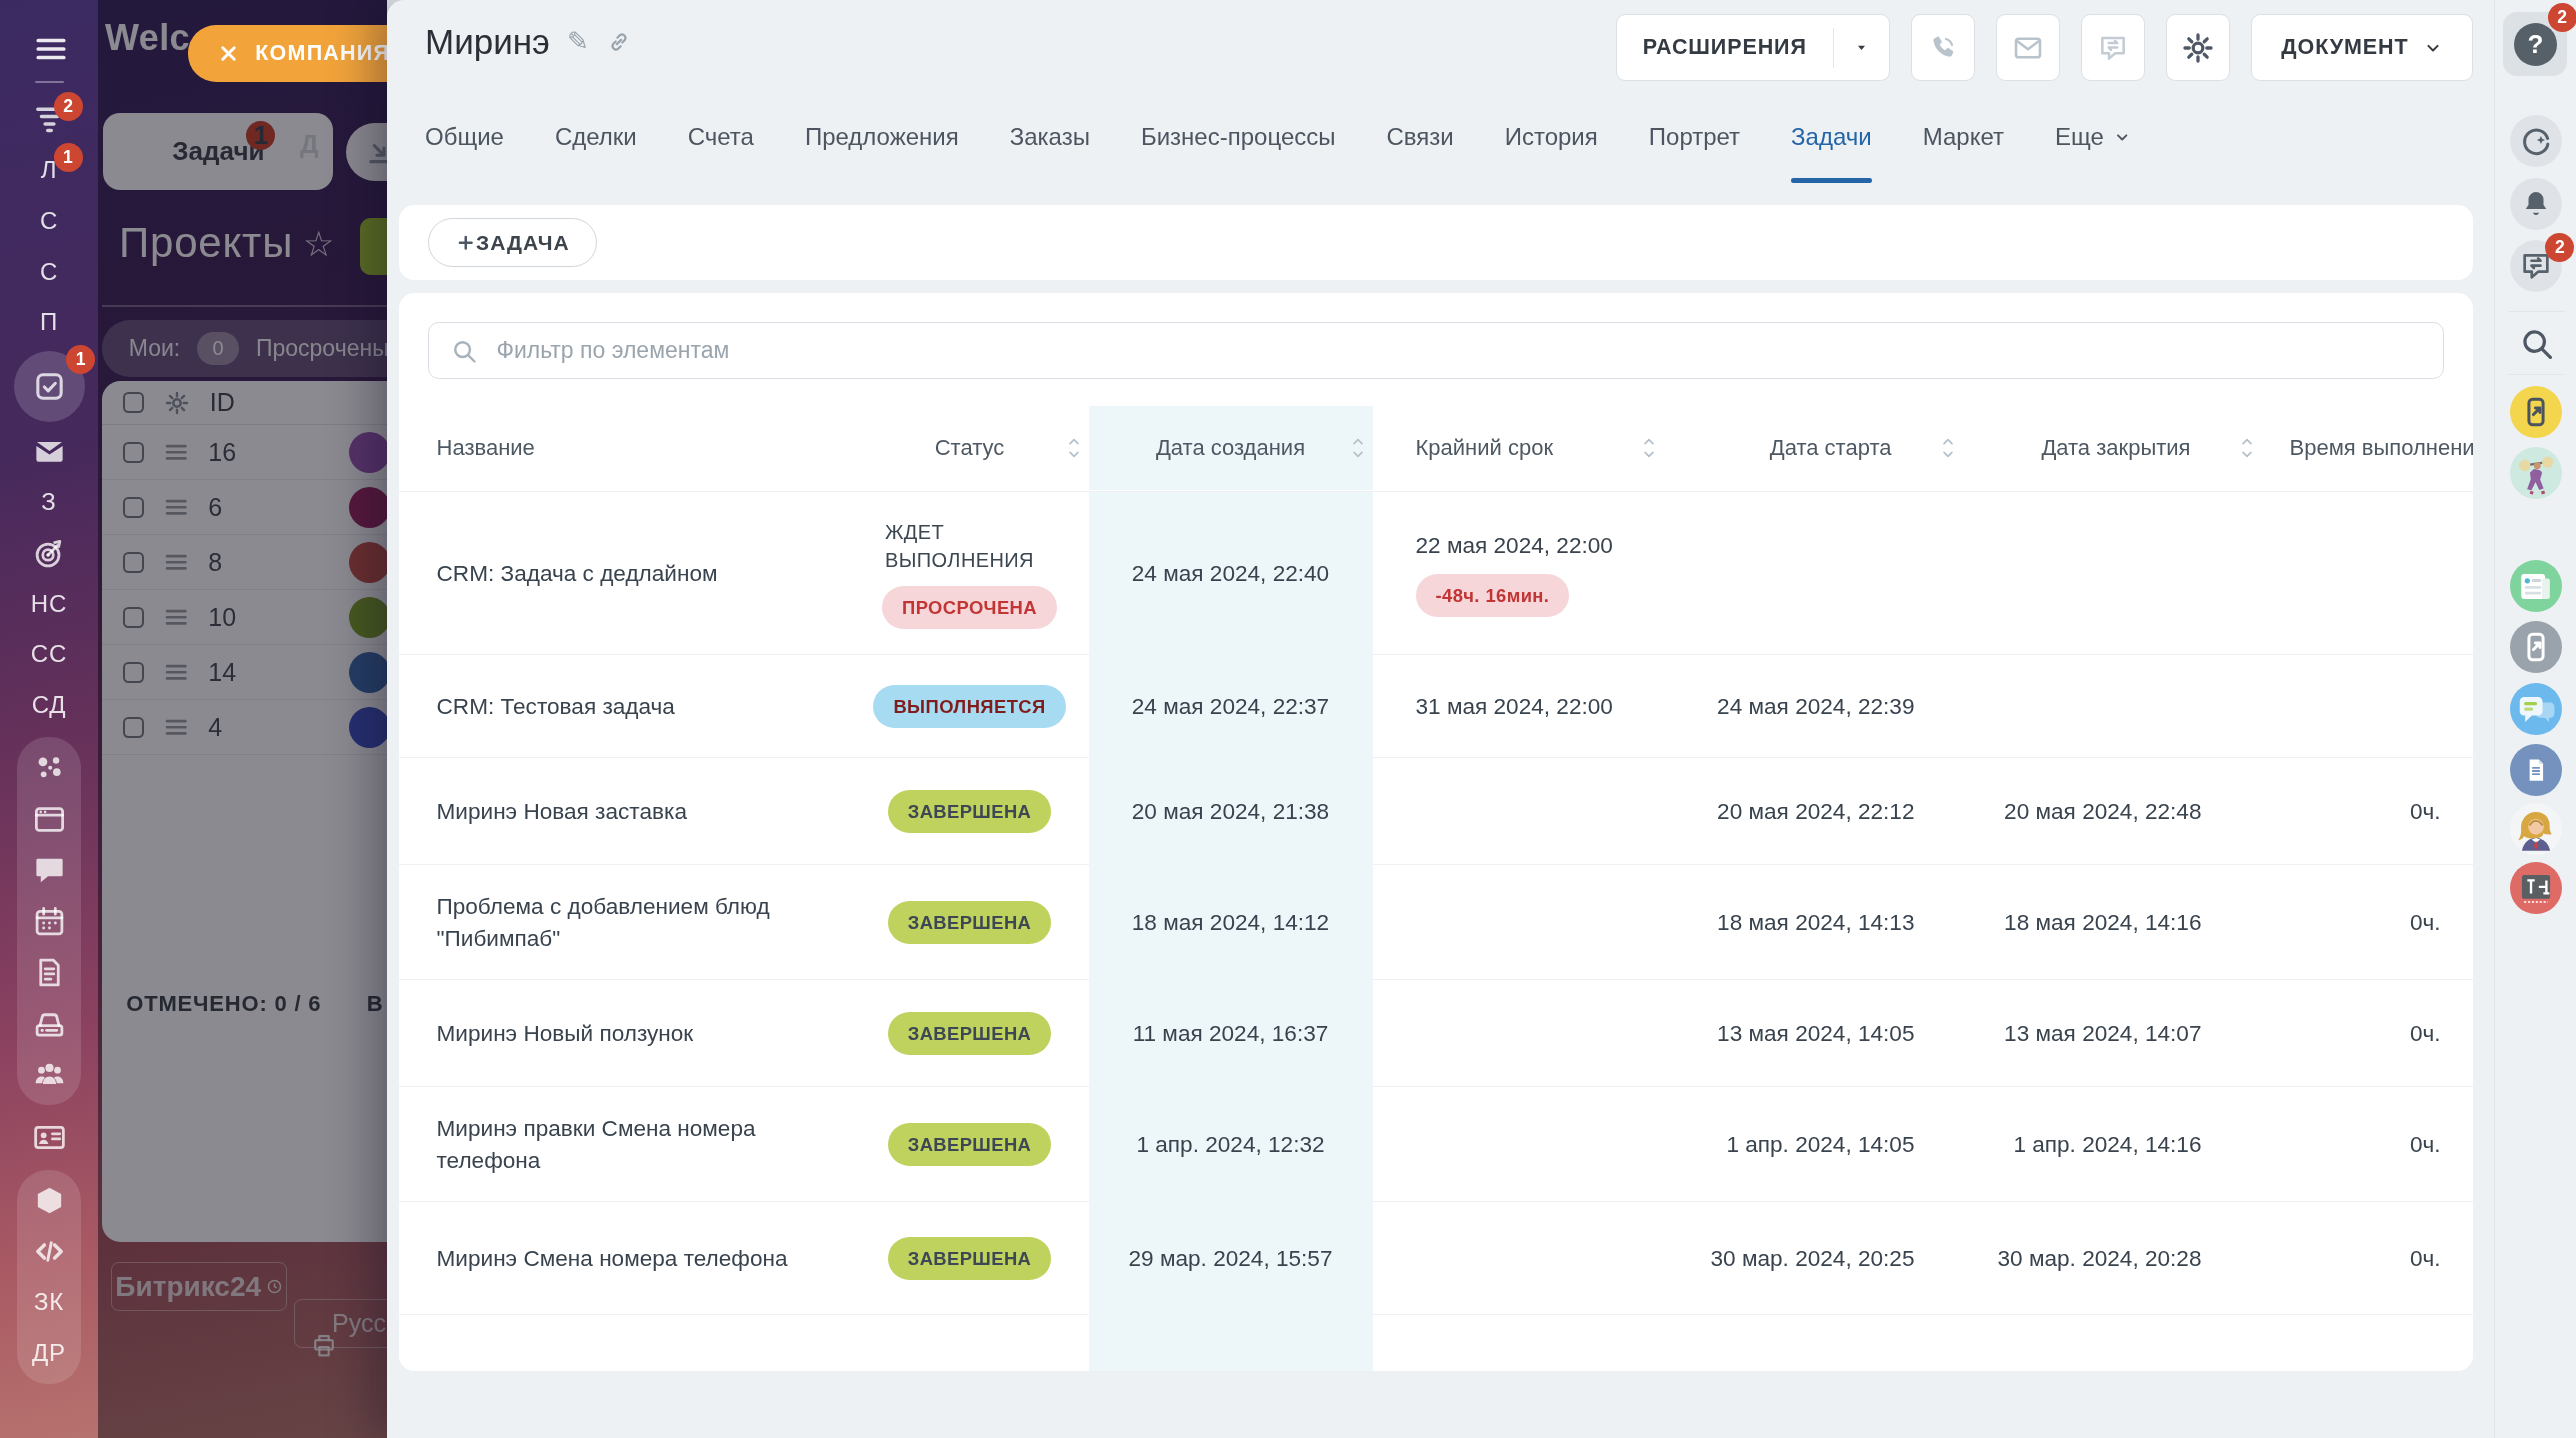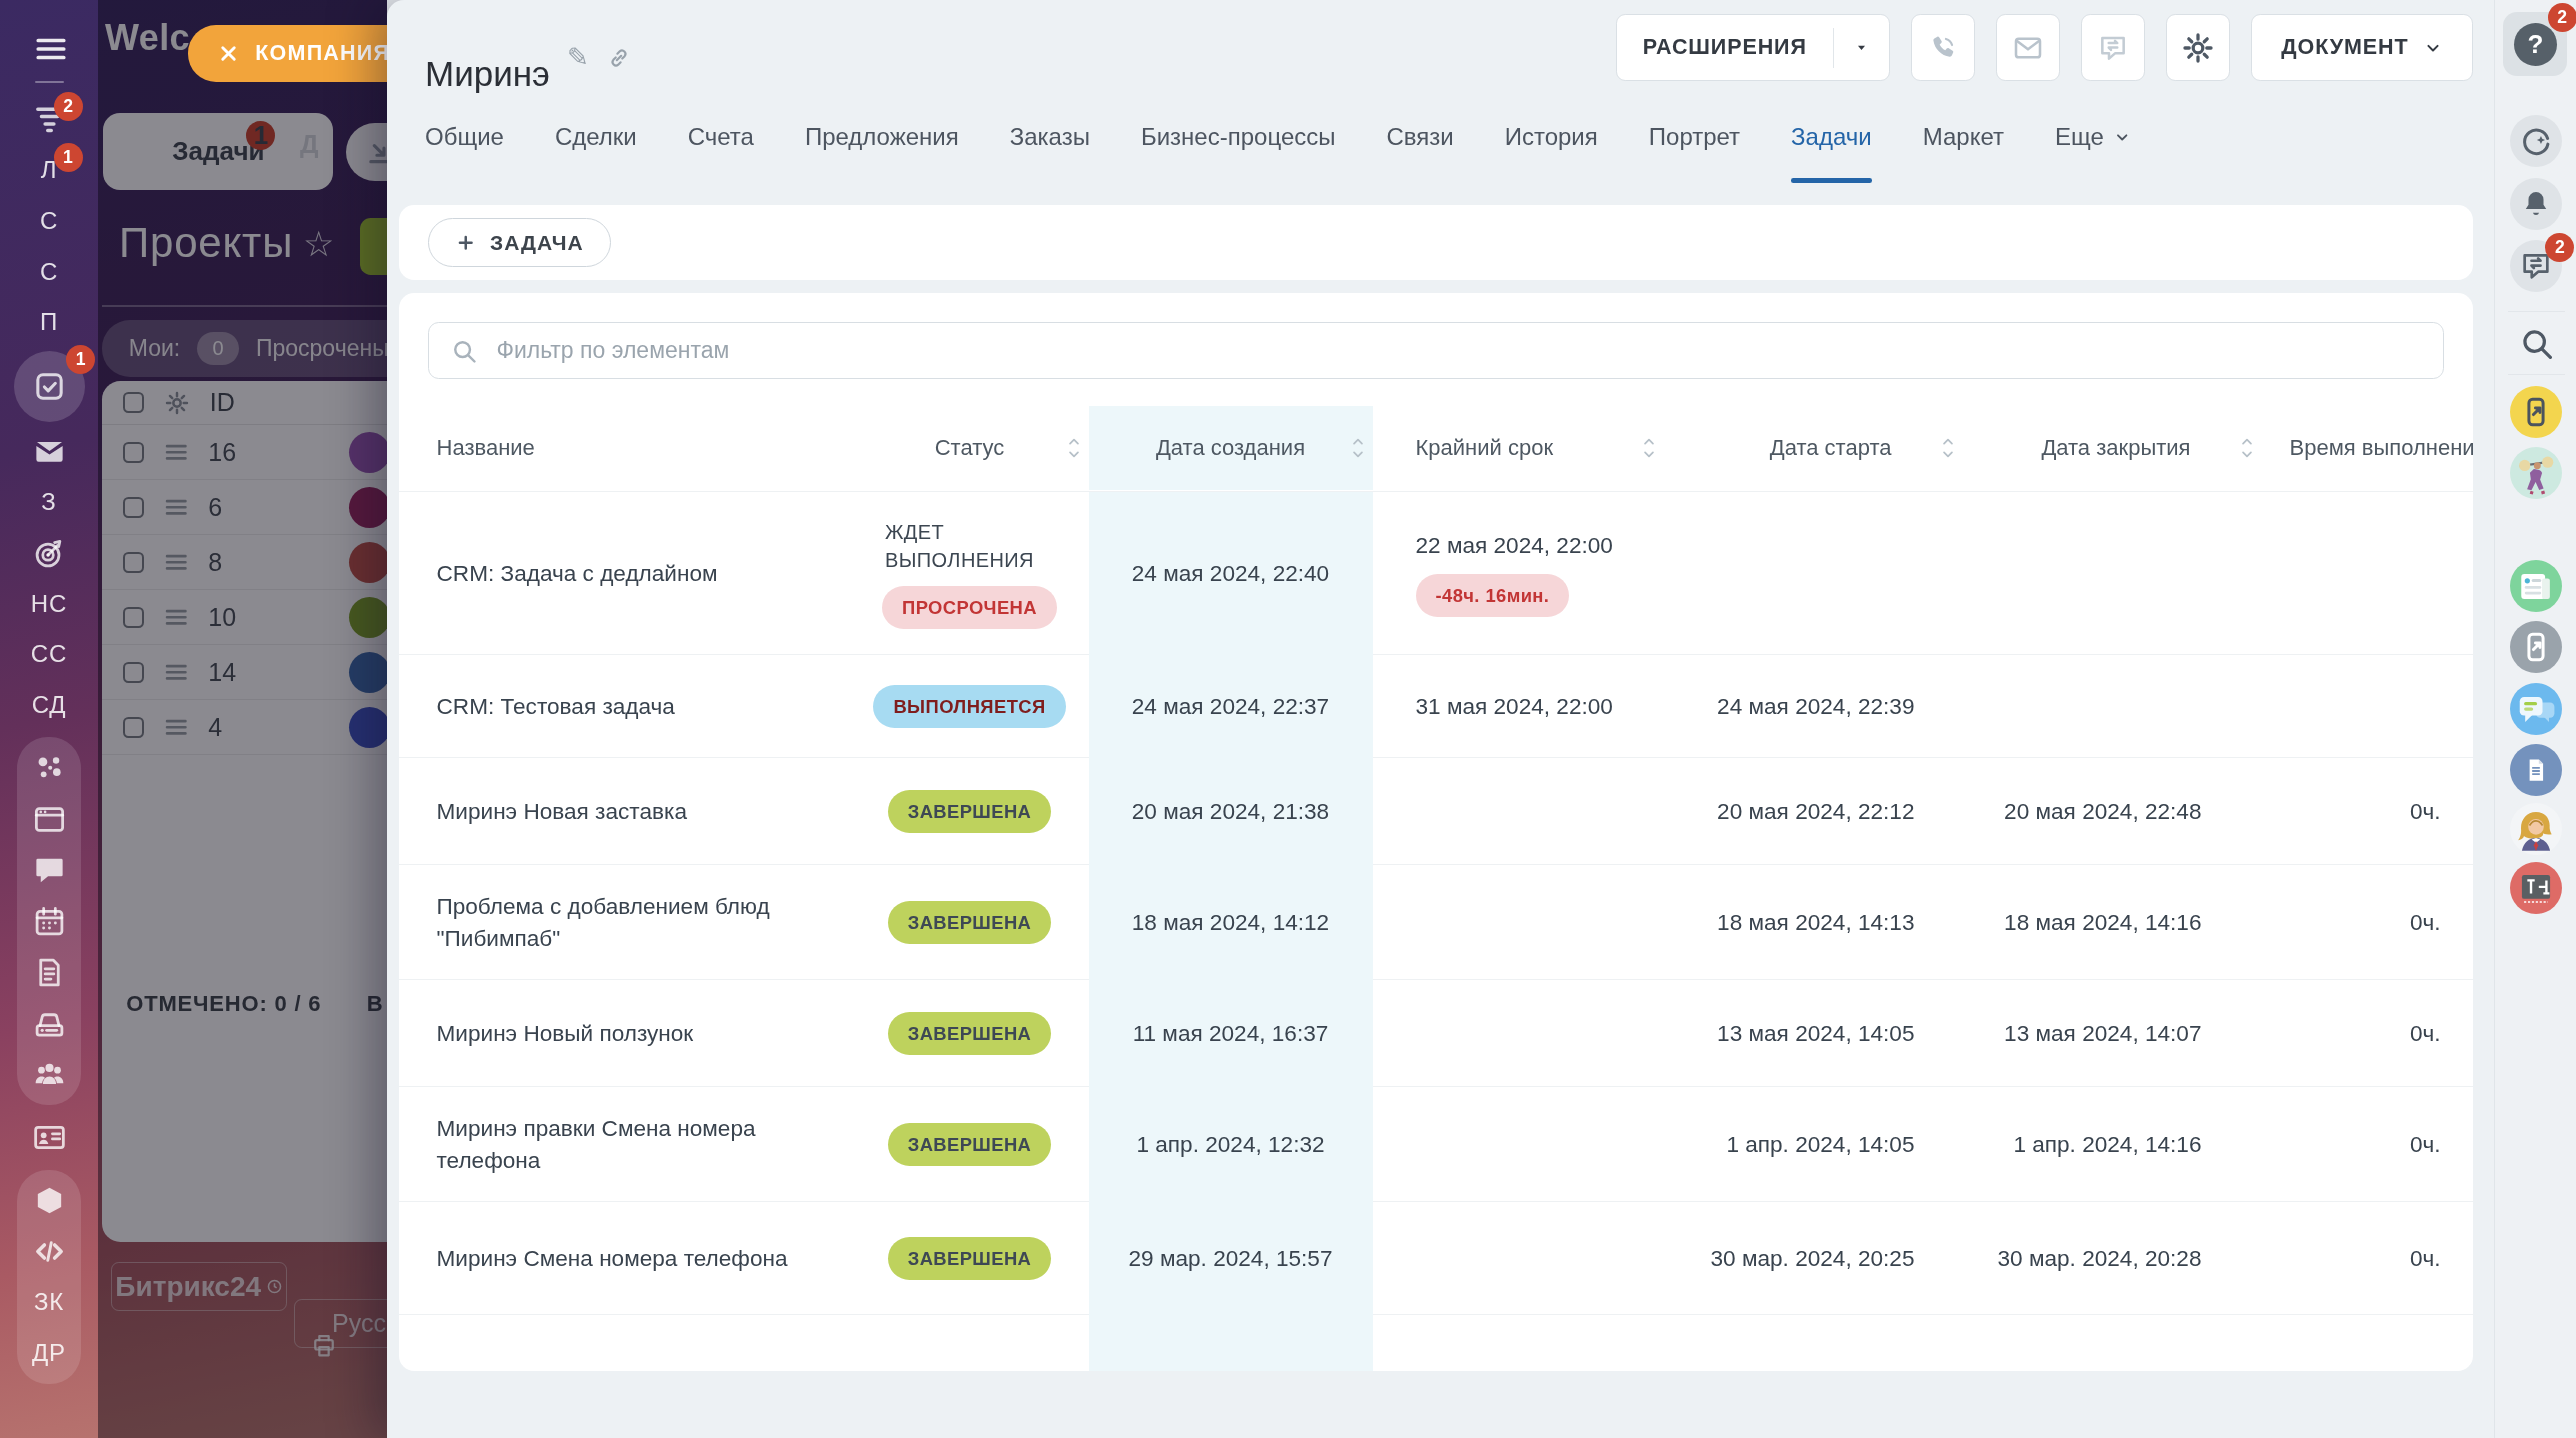--- a/index.html
+++ b/index.html
@@ -72,21 +72,21 @@
   
   #chip { left:188px; top:25px; height:57px; border-radius:28px; background:#f2a43b; z-index:3;
     display:flex; align-items:center; gap:15.3px; padding:0 29px; color:#fff; }
   #chip .ic { width:23px; height:23px; }
   #chip span { font-size:21.5px; font-weight:700; letter-spacing:1.2px; }
 
   
   #panel { left:387px; top:0; width:2107px; height:1438px; background:#edf1f4; z-index:4;
     border-radius:17px 0 0 0; box-shadow:-14px 0 46px rgba(15,12,35,.35); }
   .p-title-row { left:38px; top:21.5px; display:flex; align-items:center; gap:17px; }
-  .p-title { font-size:35px; font-weight:400; color:#2b2f36;margin-top:32px; }
+  .p-title { font-size:35px; font-weight:400; color:#2b2f36; }
   .p-pencil { font-size:26px; color:#98a2ab; }
   .p-link { width:26px; height:26px; color:#98a2ab; }
 
   .toolbar { right:21.5px; top:14px; display:flex; gap:21px; height:67px; }
   .tb-btn { background:#fff; border:1.5px solid #dae0e5; border-radius:9.2px; height:67px;
     display:flex; align-items:center; justify-content:center; color:#343a42; }
   .tb-btn.split { padding:0; }
   .tb-btn.split .lbl { padding:0 26px; font-size:21.5px; font-weight:600; letter-spacing:0.9px; }
   .tb-btn.split .vline { width:1.5px; height:40px; background:#e1e6ea; }
   .tb-btn.split .caretbox { width:55px; display:flex; justify-content:center; }
@@ -96,21 +96,21 @@
 
   #tabs { position:absolute; left:38px; top:123px; display:flex; gap:51px; }
   .tab { position:relative; font-size:24px; color:#4d5560; height:61px; display:flex; gap:9.2px; align-items:flex-start; }
   .tab.active { color:#2465a8; font-weight:500; }
   .tab.active::after { content:""; position:absolute; left:0; right:0; top:55px; height:4.6px; background:#2465a8; border-radius:2.3px; }
   .tab .ic { width:18.4px; height:18.4px; margin-top:4.6px; }
 
   .card { position:absolute; left:11.5px; width:2074px; background:#fff; border-radius:15.3px; }
   #card-add { top:205px; height:75px; display:flex; align-items:center; padding-left:29px; }
   .add-btn { height:49px; border:1.5px solid #cfd6dc; border-radius:31px; display:flex; align-items:center;
-    gap:14px; padding:0 26px; color:#3d444c; font-size:21px; font-weight:600; letter-spacing:1px; background:#fff; }
+    padding:0 26px; color:#3d444c; font-size:21px; font-weight:600; letter-spacing:1px; background:#fff; }
   .add-btn .ic { width:21.5px; height:21.5px; color:#4e5864; }
 
   #card-table { top:293px; height:1078px; overflow:hidden; }
   .search-wrap { position:absolute; left:29px; top:29px; width:2016px; height:57px; border:1.5px solid #d8dee3;
     border-radius:10.7px; display:flex; align-items:center; }
   .search-wrap .ic { width:28px; height:28px; color:#a9b3bc; margin:0 18.4px 0 21.5px; }
   .search-wrap input { border:none; outline:none; flex:1; font-size:23px; color:#3a444e; background:transparent;
     font-family:"Liberation Sans", sans-serif; }
   .search-wrap input::placeholder { color:#9aa4ad; }
 

